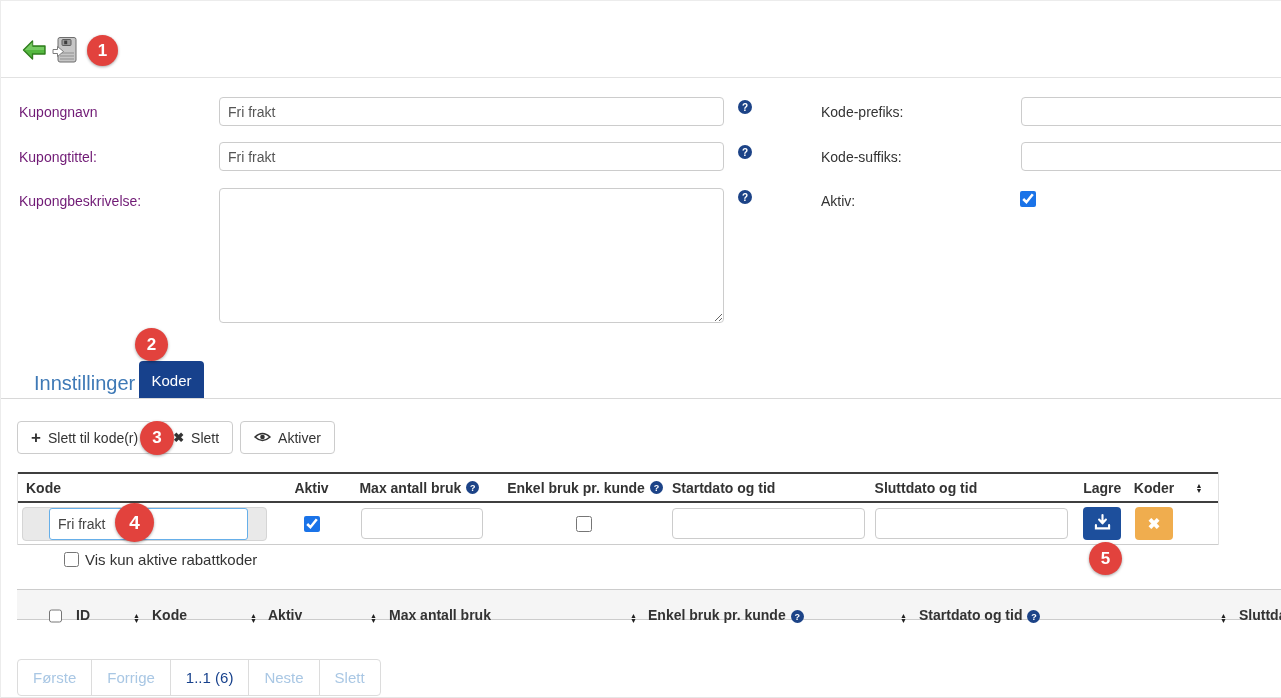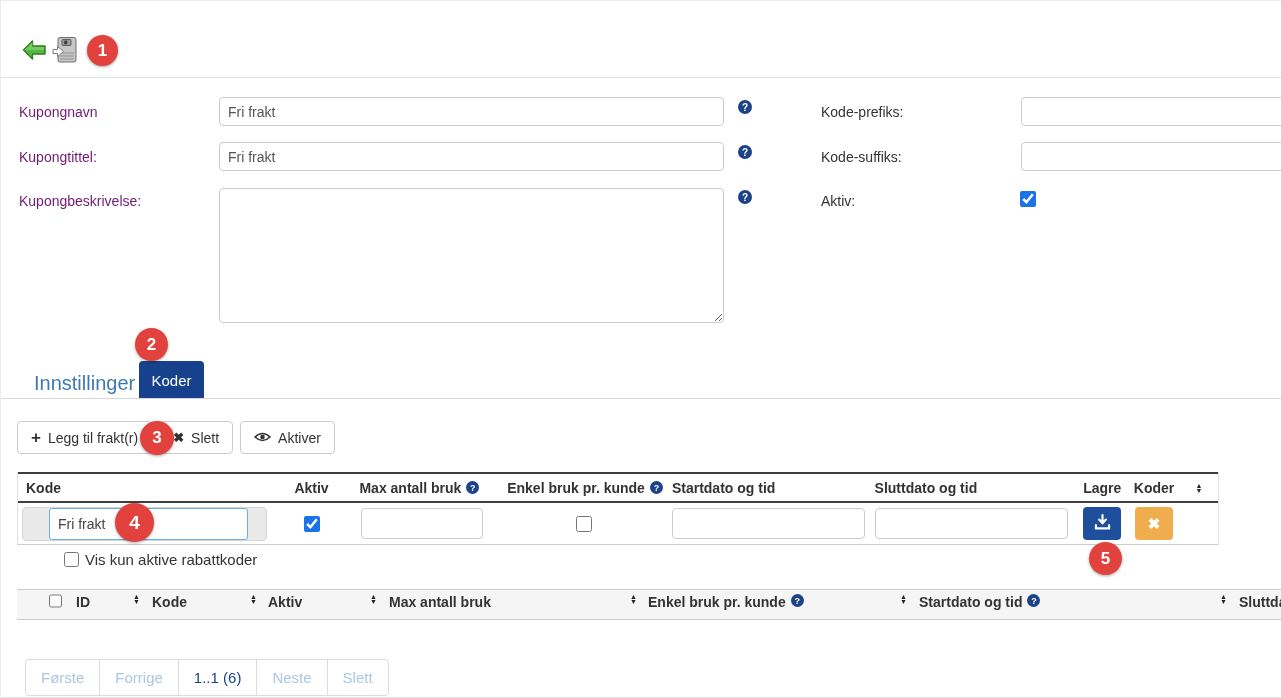--- a/index.html
+++ b/index.html
@@ -77,35 +77,35 @@
   .sort.lone { margin:0; }
 
   
   .filter-row { position:absolute; left:19px; top:550px; display:flex; align-items:center; gap:6px; font-size:15px;padding-left:44px; }
   .filter-row input { width:15px; height:15px; }
 
   
   .ltable { position:absolute; left:16px; top:588px; width:1420px; }
   .lthead { display:flex; height:31px; align-items:center; background:#f5f5f5;
             border-top:1px solid #ccc; border-bottom:1px solid #ccc; font-weight:bold; }
-  .lc { display:flex; align-items:flex-start; height:100%;margin-top:8px; }
+  .lc { display:flex; align-items:flex-end; height:100%;margin-top:8px; }
   .lc.cb { width:40px; } .lc.cb input { margin-left:32px; width:14px; height:14px; }
   .lc.id { width:89px; padding-left:19px; }
   .lc.kode { width:117px; padding-left:6px; }
   .lc.aktiv { width:120px; padding-left:5px; }
   .lc.max { width:260px; padding-left:6px; }
   .lc.enkel { width:270px; padding-left:5px; }
   .lc.start { width:320px; padding-left:6px; }
   .lc.slutt { width:204px; padding-left:6px; }
 
   
   .pager { position:absolute; left:16px; top:658px; display:flex; font-size:15px; }
   .pcell { height:37px; min-width:57px; padding:0 15px; display:flex; align-items:center; justify-content:center;
            background:#fff; border:1px solid #dcdcdc; margin-left:-1px; color:#a9c7e4; cursor:pointer; }
-  .pcell.first { border-radius:4px 0 0 4px; margin-left:8px; }
+  .pcell.first { border-radius:4px 0 0 4px; margin-left:0; }
   .pcell.last { border-radius:0 4px 4px 0; }
   .pcell.current { color:#17418c; }
 
   .bottom-line { position:absolute; left:0; top:696px; width:1281px; height:1px; background:#e6e6e6; }
 
   
   .badge { position:absolute; background:#e2423d; color:#fff; border-radius:50%; display:flex; align-items:center;
            justify-content:center; font-weight:bold; box-shadow:0 1px 3px rgba(0,0,0,.35); z-index:50; }
   .b1 { left:86px;  top:34px;  width:31px; height:31px; font-size:17px; }
   .b2 { left:134px; top:327px; width:33px; height:33px; font-size:17px; }
@@ -158,21 +158,21 @@
   <span class="rlabel" style="top:192px">Aktiv:</span>
   <input type="checkbox" class="cb-big" style="left: 1019px; top: 190px; position: absolute;" checked="">
 
   <a class="tab-link">Innstillinger</a>
   <div class="tab-active">Koder</div>
   <div class="tab-underline"></div>
 
   <div class="actions">
     <button class="abtn">
       <span class="plus">+</span>
-      <span>Legg til frakt(r)</span>
+      <span>Slett til kode(r)</span>
     </button>
     <button class="abtn">
       <span class="xg">✖</span>
       <span>Slett</span>
     </button>
     <button class="abtn">
       <span>
         <svg width="17" height="12" viewBox="0 0 17 12">
             <path d="M1 6 Q8.5 -1 16 6 Q8.5 13 1 6 Z" fill="none" stroke="#333" stroke-width="1.5"></path>
             <circle cx="8.5" cy="6" r="2.3" fill="#333"></circle>

